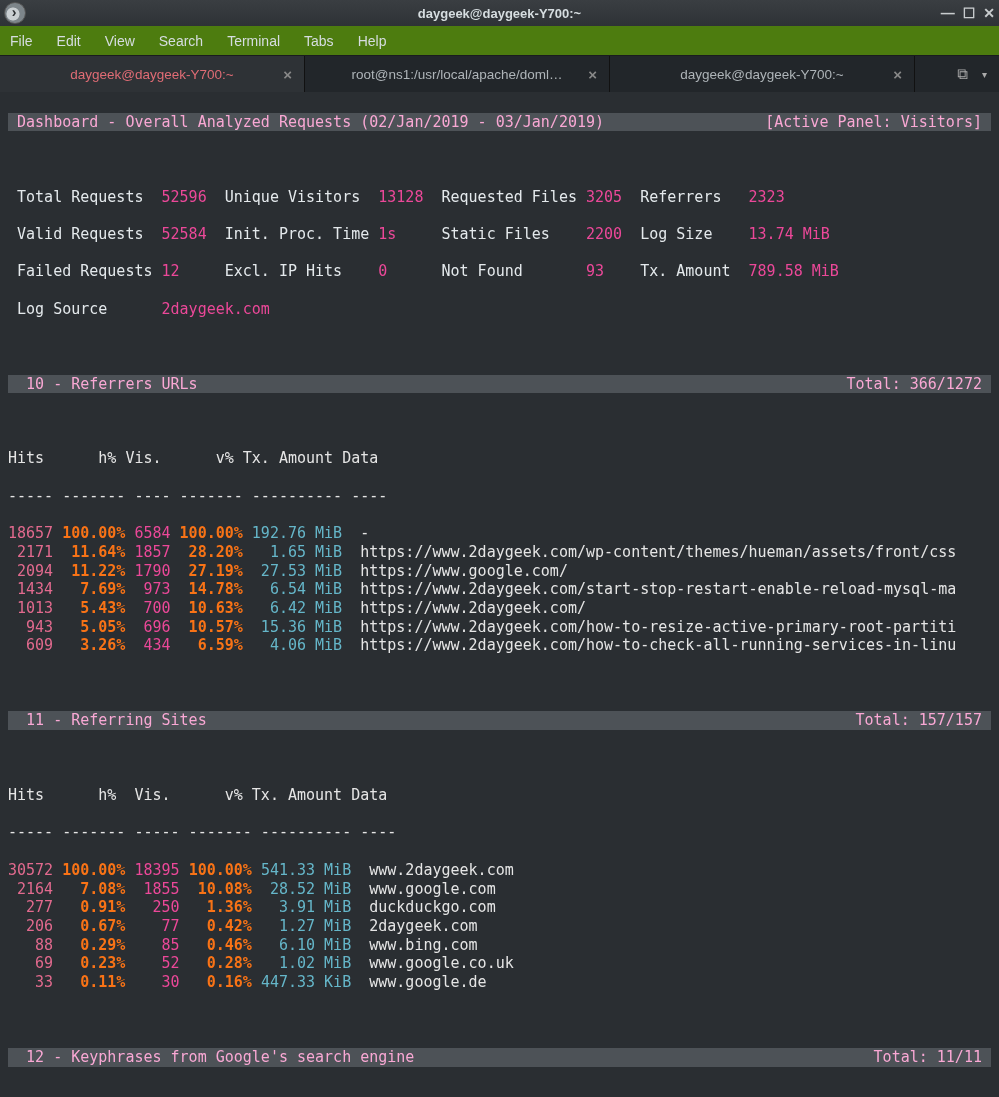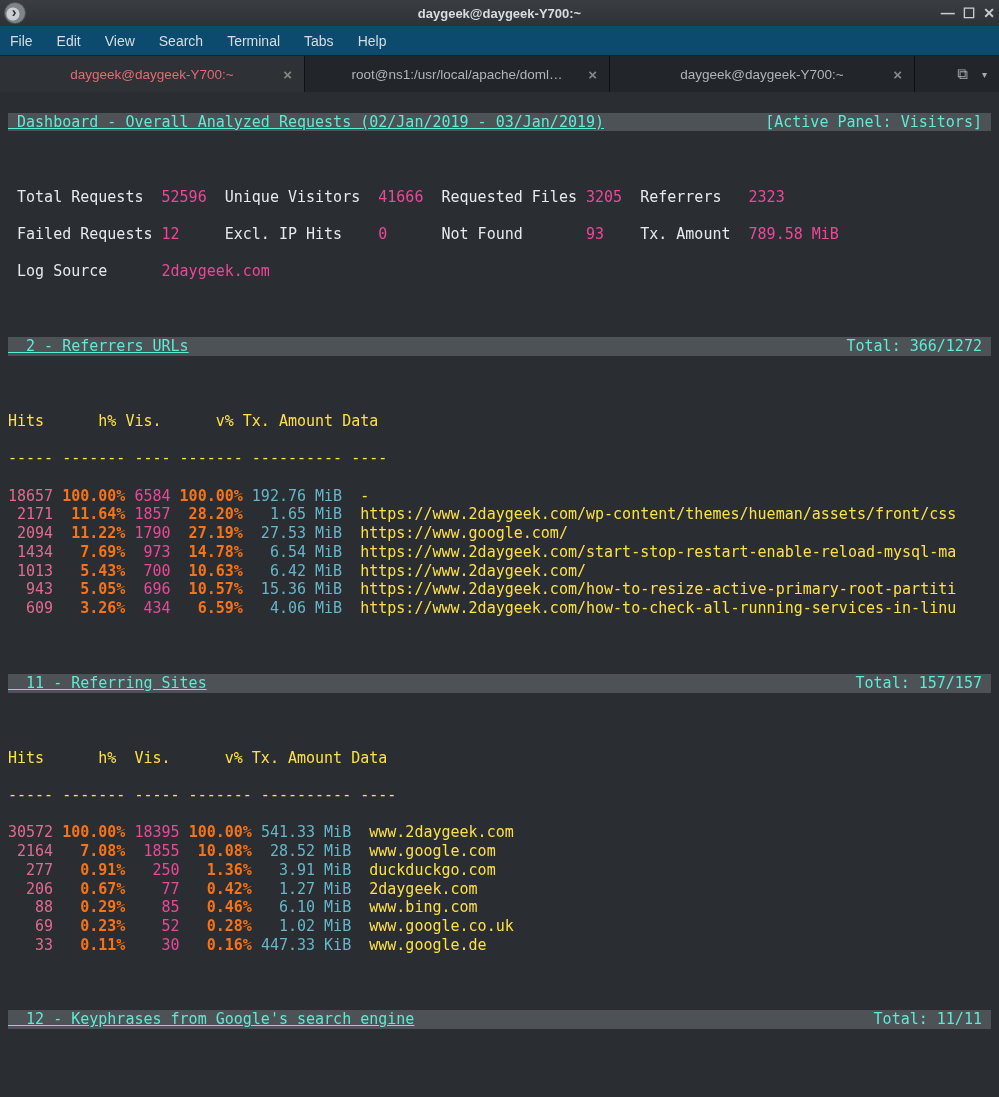--- a/index.html
+++ b/index.html
@@ -33,21 +33,21 @@
   .titlebar .icon::after {
     content: "›";
     font-size: 14px; color: #2d3033; font-weight: bold;
     transform: translate(-1px,-1px);
   }
   .titlebar-title { position: absolute; left:0; right:0; text-align:center; font-weight:bold; }
   .winbtns { position:absolute; right:4px; display:flex; gap:8px; font-size:14px; color:#c8ccce; font-weight:bold; }
   .winbtns span { cursor:default; }
   .menubar {
     height: 30px;
-    background: #0c4a6e;
+    background: #4d7c0f;
     display:flex; align-items:center; gap:24px;
     padding: 0 10px;
     font-family: sans-serif; font-size:14px; color:#d6dde0;
     border-bottom:1px solid #1a1c1e;
   }
   .menubar span { cursor:default; }
   .tabbar {
     height: 36px;
     background: #22262a;
     display:flex; align-items:stretch;
@@ -67,23 +67,23 @@
   .newtab-icon { font-size:15px; }
   .dropdown-icon { font-size:10px; }
 
   .term {
     padding: 2px 8px 0 8px;
     line-height: 18.7px;
     white-space: pre;
     font-size: 15px;
     letter-spacing: 0;
   }
-  .hdr { background:#4d5257; color:#5eead4; display:block;text-decoration:underline; }
+  .hdr { background:#4d5257; color:#f9a8d4; display:block; }
   .w  { color:#e4e9ec; }
-  .gray { color:#fde047; }
+  .gray { color:#e5e5e5; }
   .green { color:#ec4899; }
   .cyan  { color:#65b6c9; }
   .pink  { color:#e26a8e; }
   .orange{ color:#f97316;font-weight:bold; }
   .row { display:block; }
 </style>
 </head>
 <body>
 
 <div class="titlebar">
@@ -121,25 +121,26 @@
   </div>
   <div class="btns">
     <span class="newtab-icon">⧉</span>
     <span class="dropdown-icon">▾</span>
   </div>
 </div>
 
 <div class="term">
 <span class="hdr"><span> Dashboard - Overall Analyzed Requests (02/Jan/2019 - 03/Jan/2019)</span><span style="float:right">[Active Panel: Visitors] </span></span>
 <span class="row"> </span>
-<span class="row"> <span class="w">Total Requests </span> <span class="green">52596</span>  <span class="w">Unique Visitors</span>  <span class="green">41666</span>  <span class="w">Requested Files</span> <span class="green">3205</span>  <span class="w">Referrers</span>   <span class="green">2323</span></span>
+<span class="row"> <span class="w">Total Requests </span> <span class="green">52596</span>  <span class="w">Unique Visitors</span>  <span class="green">13128</span>  <span class="w">Requested Files</span> <span class="green">3205</span>  <span class="w">Referrers</span>   <span class="green">2323</span></span>
+<span class="row"> <span class="w">Valid Requests </span> <span class="green">52584</span>  <span class="w">Init. Proc. Time</span> <span class="green">1s</span>     <span class="w">Static Files</span>    <span class="green">2200</span>  <span class="w">Log Size</span>    <span class="green">13.74 MiB</span></span>
 <span class="row"> <span class="w">Failed Requests</span> <span class="green">12</span>     <span class="w">Excl. IP Hits</span>    <span class="green">0</span>      <span class="w">Not Found</span>       <span class="green">93</span>    <span class="w">Tx. Amount</span>  <span class="green">789.58 MiB</span></span>
 <span class="row"> <span class="w">Log Source</span>      <span class="green">2daygeek.com</span></span>
 <span class="row"> </span>
-<span class="hdr"><span>  2 - Referrers URLs</span><span style="float:right">Total: 366/1272 </span></span>
+<span class="hdr"><span>  10 - Referrers URLs</span><span style="float:right">Total: 366/1272 </span></span>
 <span class="row"> </span>
 <span class="row gray">Hits      h% Vis.      v% Tx. Amount Data</span>
 <span class="row gray">----- ------- ---- ------- ---------- ----</span>
 <div id="p10rows"><span class="row"><span class="pink">18657</span> <span class="orange">100.00%</span> <span class="green">6584</span> <span class="orange">100.00%</span> <span class="cyan">192.76</span> <span class="cyan">MiB</span>  <span class="gray">-</span></span><span class="row"><span class="pink"> 2171</span> <span class="orange"> 11.64%</span> <span class="green">1857</span> <span class="orange"> 28.20%</span> <span class="cyan">  1.65</span> <span class="cyan">MiB</span>  <span class="gray">https://www.2daygeek.com/wp-content/themes/hueman/assets/front/css</span></span><span class="row"><span class="pink"> 2094</span> <span class="orange"> 11.22%</span> <span class="green">1790</span> <span class="orange"> 27.19%</span> <span class="cyan"> 27.53</span> <span class="cyan">MiB</span>  <span class="gray">https://www.google.com/</span></span><span class="row"><span class="pink"> 1434</span> <span class="orange">  7.69%</span> <span class="green"> 973</span> <span class="orange"> 14.78%</span> <span class="cyan">  6.54</span> <span class="cyan">MiB</span>  <span class="gray">https://www.2daygeek.com/start-stop-restart-enable-reload-mysql-ma</span></span><span class="row"><span class="pink"> 1013</span> <span class="orange">  5.43%</span> <span class="green"> 700</span> <span class="orange"> 10.63%</span> <span class="cyan">  6.42</span> <span class="cyan">MiB</span>  <span class="gray">https://www.2daygeek.com/</span></span><span class="row"><span class="pink">  943</span> <span class="orange">  5.05%</span> <span class="green"> 696</span> <span class="orange"> 10.57%</span> <span class="cyan"> 15.36</span> <span class="cyan">MiB</span>  <span class="gray">https://www.2daygeek.com/how-to-resize-active-primary-root-partiti</span></span><span class="row"><span class="pink">  609</span> <span class="orange">  3.26%</span> <span class="green"> 434</span> <span class="orange">  6.59%</span> <span class="cyan">  4.06</span> <span class="cyan">MiB</span>  <span class="gray">https://www.2daygeek.com/how-to-check-all-running-services-in-linu</span></span></div>
 <span class="row"> </span>
 <span class="hdr"><span>  11 - Referring Sites</span><span style="float:right">Total: 157/157 </span></span>
 <span class="row"> </span>
 <span class="row gray">Hits      h%  Vis.      v% Tx. Amount Data</span>
 <span class="row gray">----- ------- ----- ------- ---------- ----</span>
 <div id="p11rows"><span class="row"><span class="pink">30572</span> <span class="orange">100.00%</span> <span class="green">18395</span> <span class="orange">100.00%</span> <span class="cyan">541.33</span> <span class="cyan">MiB</span>  <span class="gray">www.2daygeek.com</span></span><span class="row"><span class="pink"> 2164</span> <span class="orange">  7.08%</span> <span class="green"> 1855</span> <span class="orange"> 10.08%</span> <span class="cyan"> 28.52</span> <span class="cyan">MiB</span>  <span class="gray">www.google.com</span></span><span class="row"><span class="pink">  277</span> <span class="orange">  0.91%</span> <span class="green">  250</span> <span class="orange">  1.36%</span> <span class="cyan">  3.91</span> <span class="cyan">MiB</span>  <span class="gray">duckduckgo.com</span></span><span class="row"><span class="pink">  206</span> <span class="orange">  0.67%</span> <span class="green">   77</span> <span class="orange">  0.42%</span> <span class="cyan">  1.27</span> <span class="cyan">MiB</span>  <span class="gray">2daygeek.com</span></span><span class="row"><span class="pink">   88</span> <span class="orange">  0.29%</span> <span class="green">   85</span> <span class="orange">  0.46%</span> <span class="cyan">  6.10</span> <span class="cyan">MiB</span>  <span class="gray">www.bing.com</span></span><span class="row"><span class="pink">   69</span> <span class="orange">  0.23%</span> <span class="green">   52</span> <span class="orange">  0.28%</span> <span class="cyan">  1.02</span> <span class="cyan">MiB</span>  <span class="gray">www.google.co.uk</span></span><span class="row"><span class="pink">   33</span> <span class="orange">  0.11%</span> <span class="green">   30</span> <span class="orange">  0.16%</span> <span class="cyan">447.33</span> <span class="cyan">KiB</span>  <span class="gray">www.google.de</span></span></div>

